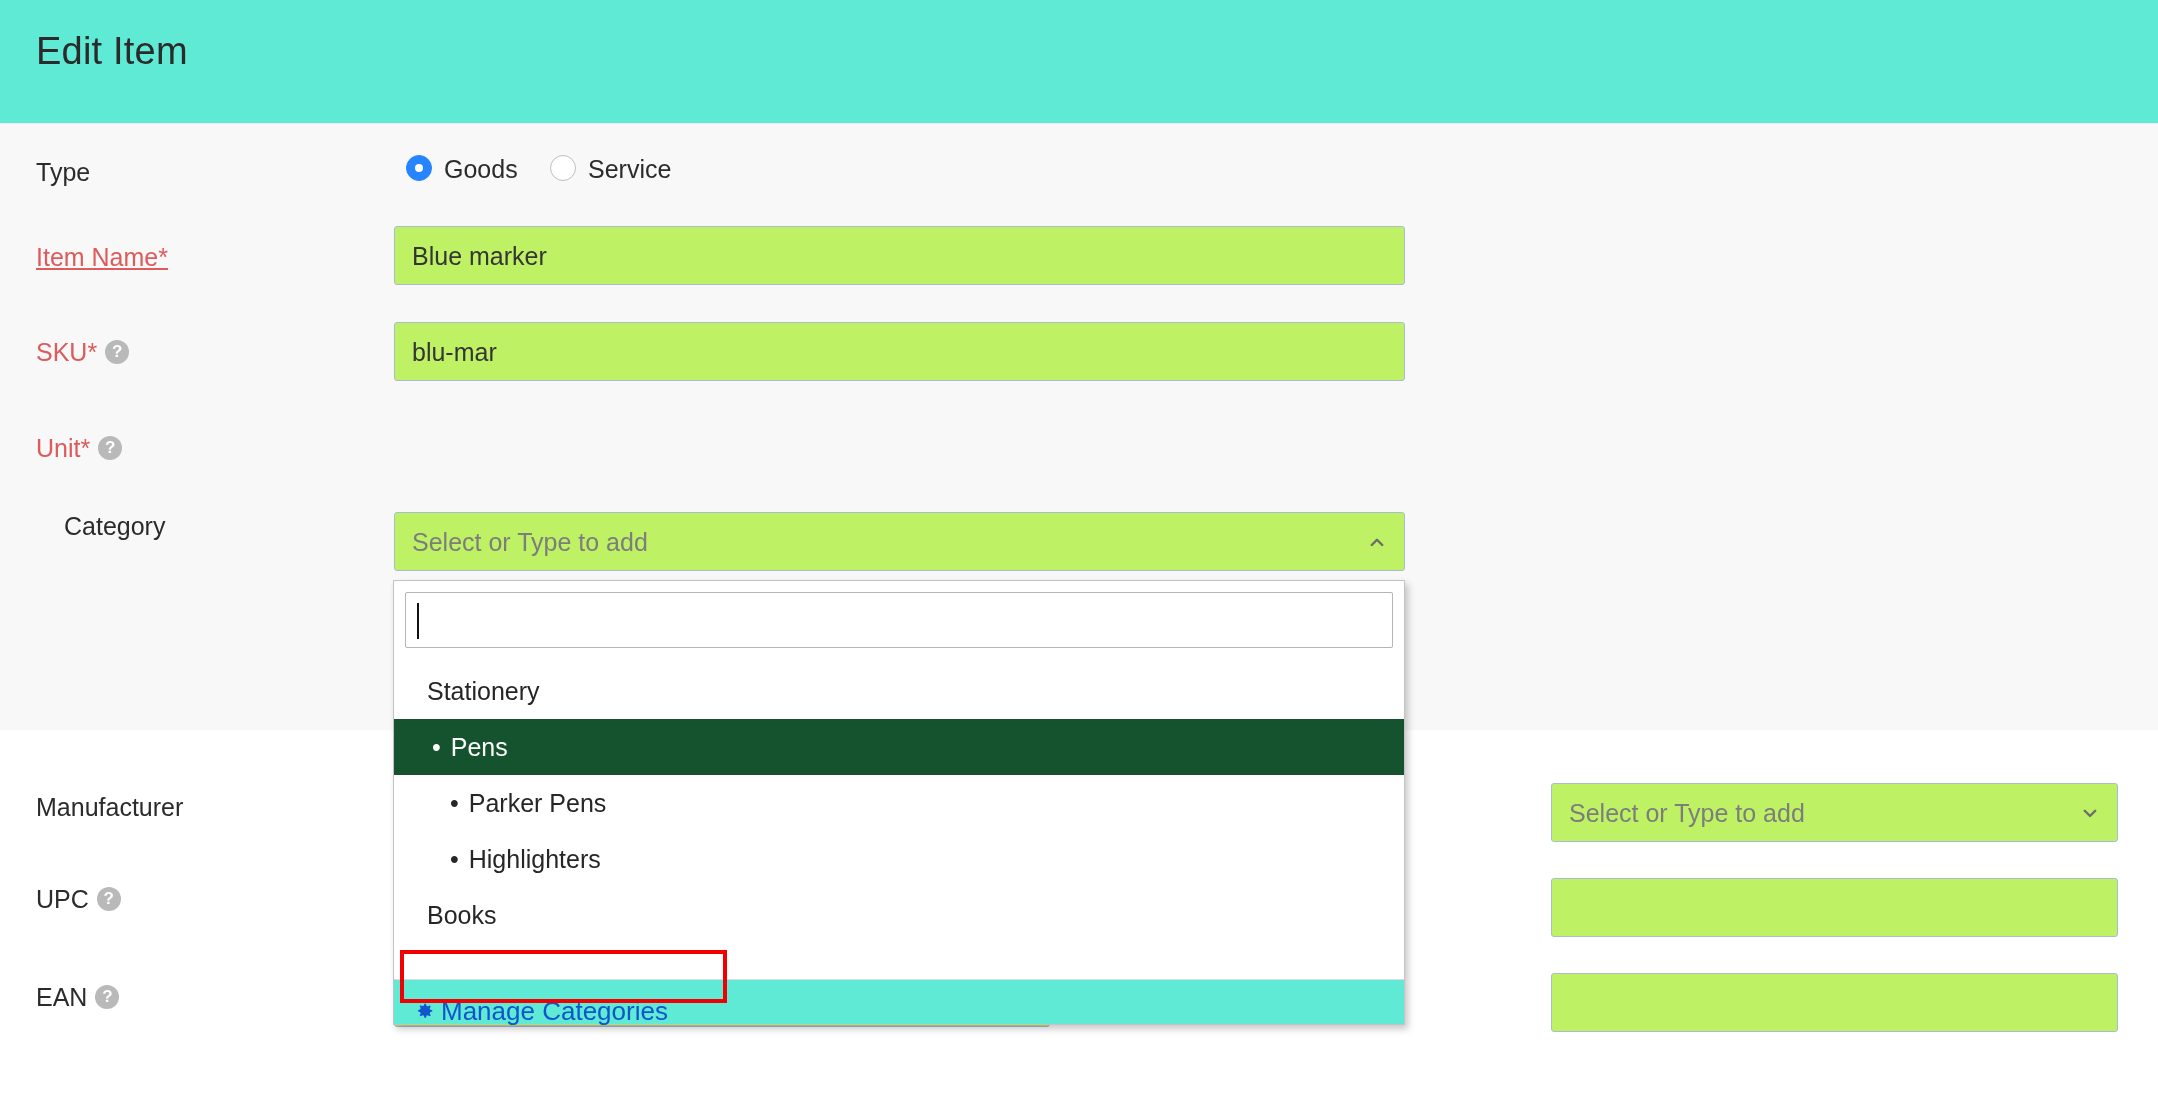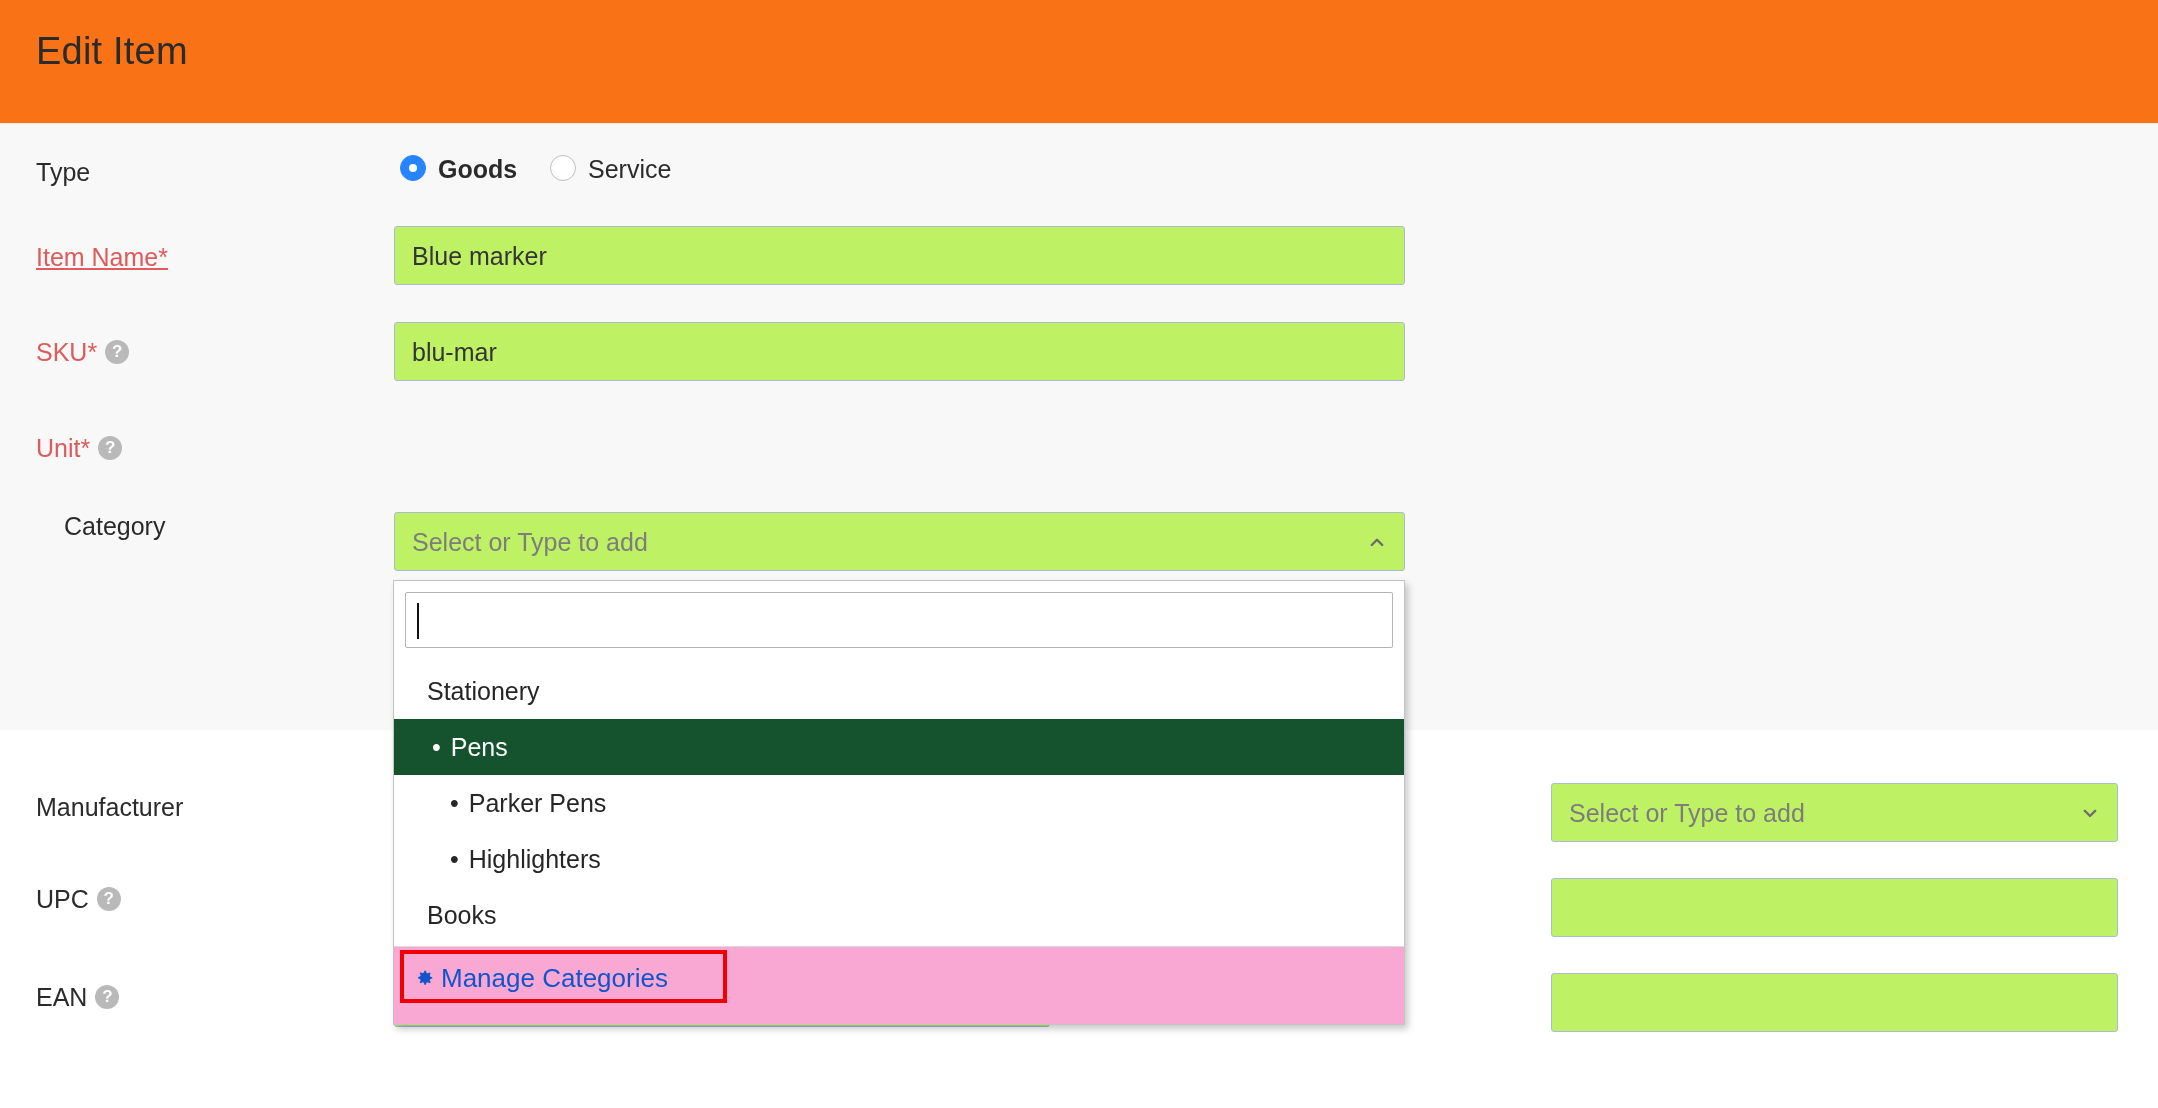--- a/index.html
+++ b/index.html
@@ -8,21 +8,21 @@
     width: 2158px; height: 1108px;
     background: #ffffff;
     font-family: "Liberation Sans", sans-serif;
     -webkit-font-smoothing: antialiased;
   }
   .page { position: relative; width: 2158px; height: 1108px; overflow: hidden; background:#fff; }
 
   
   .header {
     position: absolute; left: 0; top: 0; width: 2158px; height: 124px;
-    background: #f97316; border-bottom: 1px solid #ececec;
+    background: #5eead4; border-bottom: 1px solid #ececec;
   }
   .header-title {
     position: absolute; left: 36px; top: 30px;
     font-size: 38px; font-weight: 400; color: #2b2b2b; letter-spacing: .2px;
   }
 
   
   .form-band {
     position: absolute; left: 0; top: 124px; width: 2158px; height: 606px;
     background: #f8f8f8;
@@ -117,22 +117,22 @@
   .dd-opt {
     height: 56px; line-height: 56px;
     font-size: 25px; color: #262626; white-space: nowrap;
   }
   .dd-opt.lvl1 { padding-left: 38px; }
   .dd-opt.lvl2 { padding-left: 56px; }
   .dd-opt.sel { background: #14532d; color: #ffffff; }
   .dd-bullet { margin-right: 10px; }
 
   .dd-footer {
-    position: absolute; left: 0; bottom: 0; width: 100%; height: 78px;
-    border-top: 1px solid #dcdcdc; background: #f9a8d4;
+    position: absolute; left: 0; bottom: 0; width: 100%; height: 45px;
+    border-top: 1px solid #dcdcdc; background: #5eead4;
   }
   .manage-link {
     position: absolute; left: 11px; top: 5px;
     height: 52px; line-height: 52px;
     font-size: 26px; color: #1155cc; white-space: nowrap;
     padding: 0 8px;
   }
   .gear { display:inline-block; vertical-align: middle; margin-right: 6px; position: relative; top:-2px; }
   .gear svg { display:block; width: 22px; height: 22px; }
 
@@ -152,21 +152,21 @@
   <div class="header">
     <div class="header-title">Edit Item</div>
   </div>
 
   <div class="form-band"></div>
   <div class="lower-band"></div>
 
   <div class="row-label" style="left:36px; top:158px;">Type</div>
 
   <div class="radio-group" style="left:392px; top:155px; width:560px; height:34px;">
-    <div class="radio-item" style="left:8px;font-weight:bold;">
+    <div class="radio-item" style="left:14px;">
       <span class="radio-dot on"></span><span class="radio-label">Goods</span>
     </div>
     <div class="radio-item" style="left:158px;">
       <span class="radio-dot"></span><span class="radio-label">Service</span>
     </div>
   </div>
 
   <div class="row-label req" style="left:36px; top:243px;text-decoration:underline;">Item Name*</div>
   <div class="field" style="left:394px; top:226px; width:1011px; height:59px;">
     <span class="val">Blue marker</span>

